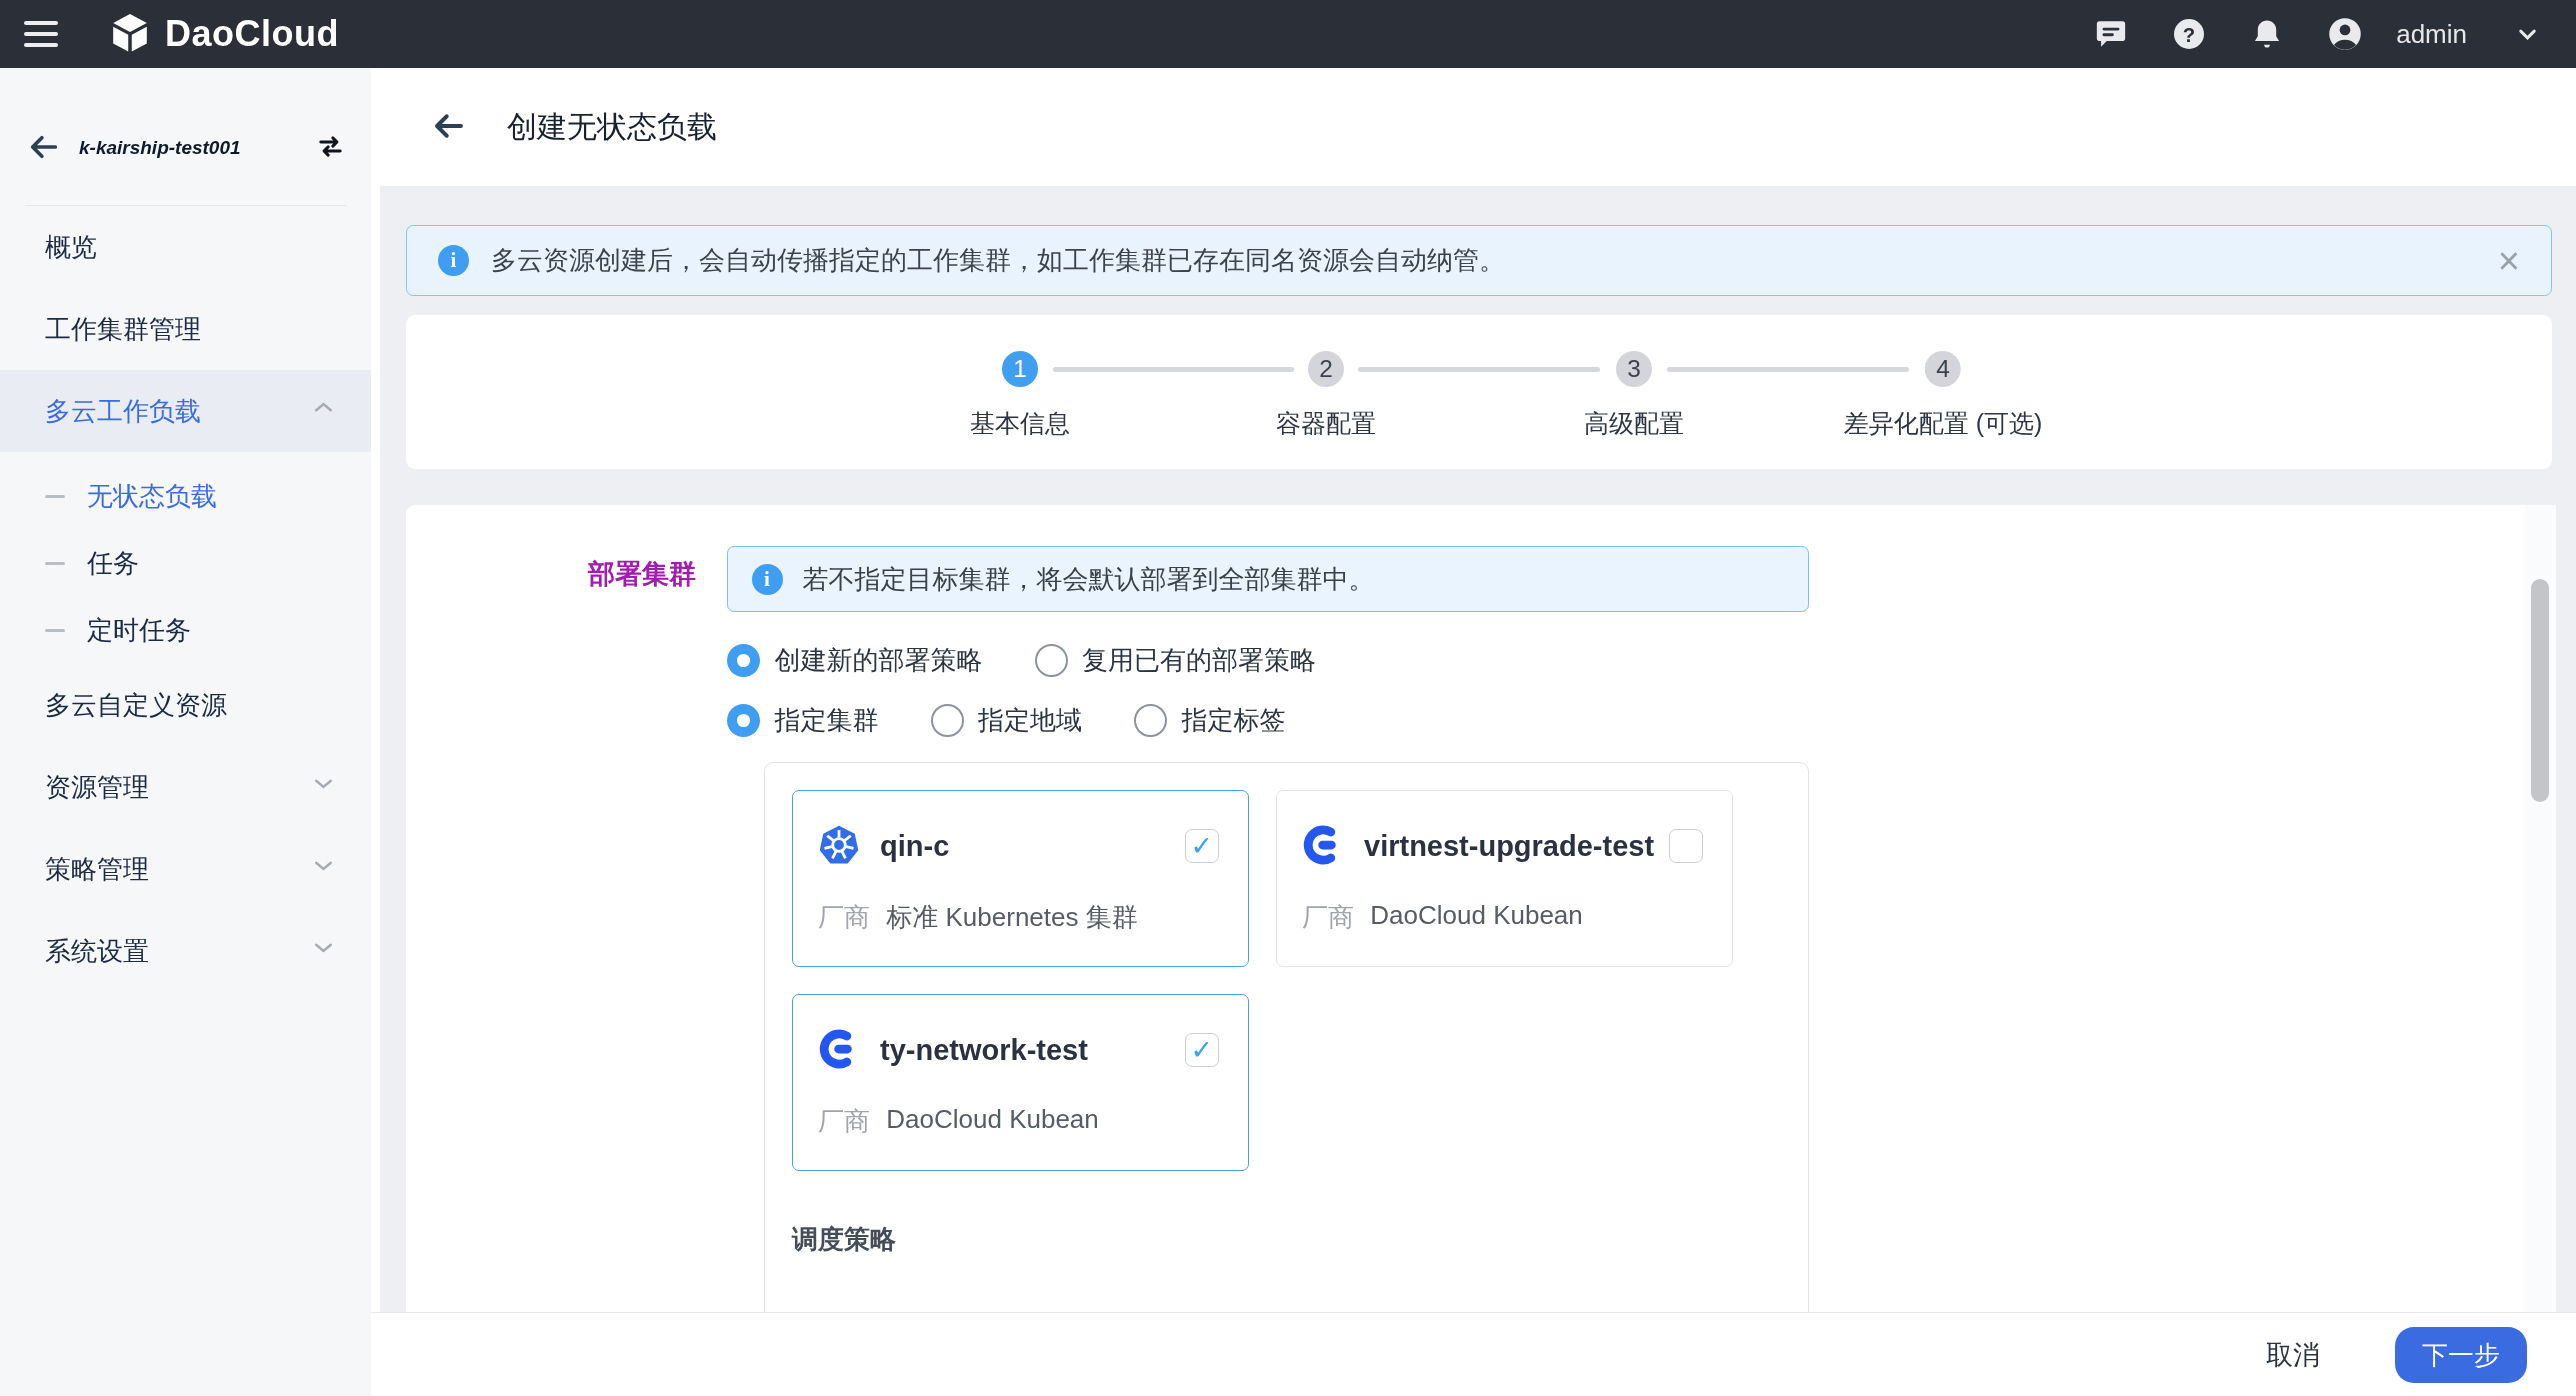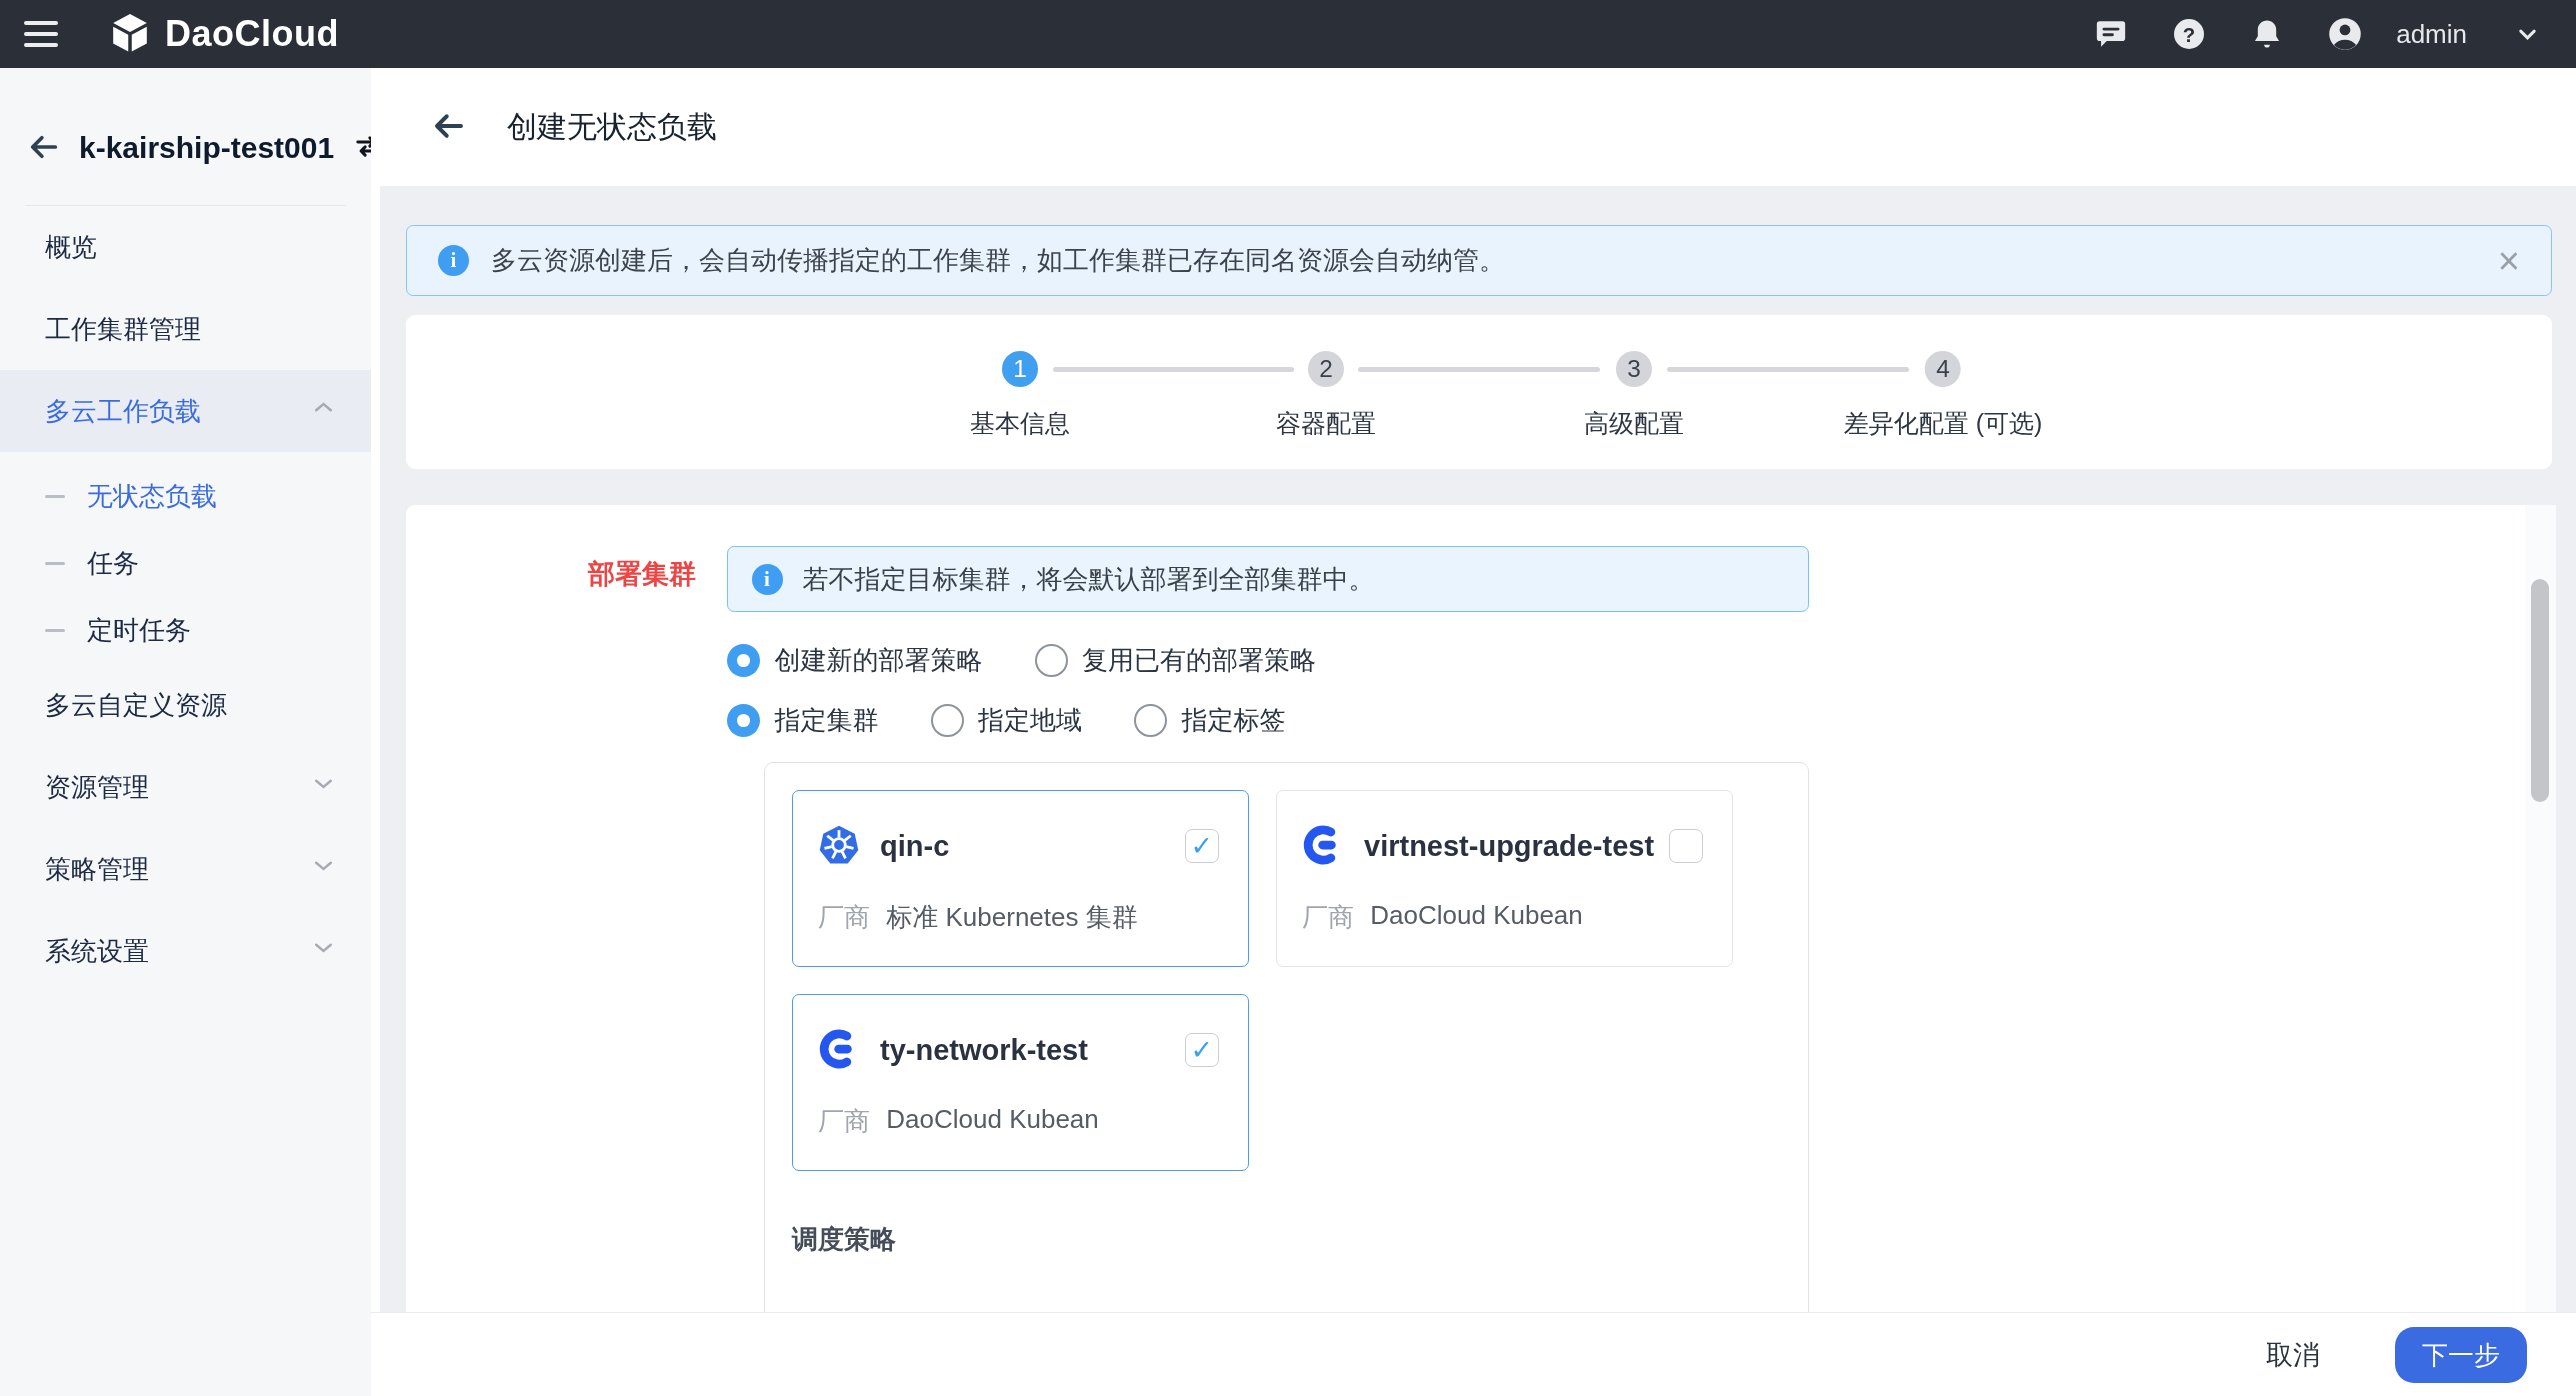--- a/index.html
+++ b/index.html
@@ -13,21 +13,21 @@
   .hamburger i{display:block;height:4.5px;border-radius:2.7px;background:#eceef0;margin:6.3px 0;}
   .brand{display:flex;align-items:center;gap:14.5px;margin-left:51px;}
   .brand-text{font-size:36px;font-weight:bold;color:#fff;letter-spacing:0.5px;}
   .topbar-right{margin-left:auto;display:flex;align-items:center;gap:42px;margin-right:31px;}
   .tbicon{width:36px;height:36px;display:flex;align-items:center;justify-content:center;}
   .admin-name{font-size:26px;color:#e6e8eb;margin-left:-9px;}
 
   
   .sidebar{position:absolute;left:0;top:68px;width:371px;bottom:0;background:#f6f7f9;}
   .side-head{height:137px;display:flex;align-items:center;padding:0 25px 0 27px;gap:18px;box-sizing:border-box;padding-top:23.5px;}
-  .side-cluster{flex:1;font-size:30px;font-weight:700;color:#0e1b2c;white-space:nowrap;}
+  .side-cluster{flex:1;font-size:19px;font-weight:700;color:#0e1b2c;white-space:nowrap;font-style:italic;}
   .side-divider{margin:0 25px;border-top:1.8px solid #e4e7ec;}
   .nav-item{height:82px;display:flex;align-items:center;padding:0 34px 0 45px;font-size:26px;color:#1c2a44;cursor:pointer;}
   .nav-item .chev{margin-left:auto;}
   .nav-group-active{background:#e9ecf2;color:#3a6ce0;}
   .nav-sub{height:67px;display:flex;align-items:center;gap:22px;padding-left:45px;font-size:26px;color:#1c2a44;cursor:pointer;}
   .nav-sub .dash{width:20px;height:3.6px;border-radius:1.8px;background:#b9bec6;}
   .nav-sub-first{margin-top:11px;}
   .nav-sub.active span.lbl{color:#3a6ce0;}
 
   
@@ -50,21 +50,21 @@
   .step{position:absolute;transform:translateX(-50%);text-align:center;cursor:pointer;}
   .step-circle{width:36px;height:36px;border-radius:50%;margin:36px auto 0;display:flex;align-items:center;justify-content:center;
     font-size:24.4px;background:#d3d5da;color:#3c424b;}
   .step.active .step-circle{background:#419ff0;color:#fff;}
   .step-label{margin-top:20px;font-size:25px;color:#2d3642;white-space:nowrap;}
   .conn{position:absolute;top:52px;height:4.5px;background:#d5d7db;border-radius:2.7px;}
 
   .form-card{position:absolute;left:26px;top:319px;width:2150px;height:807px;background:#fff;
     border-radius:9px 9px 0 0;overflow:hidden;}
   .dc-label{position:absolute;left:105px;top:51px;width:185px;text-align:right;
-    font-size:27px;font-weight:600;color:#ef4444;}
+    font-size:27px;font-weight:600;color:#a21caf;}
   .form-right{position:absolute;left:321px;top:0;width:1082px;}
   .hint{margin-top:41px;height:66px;box-sizing:border-box;background:#e9f4fe;border:1.8px solid #79c0f8;border-radius:7.2px;
     display:flex;align-items:center;padding:0 23.5px;gap:20px;font-size:26px;color:#3a4048;}
   .radio-row{display:flex;align-items:center;margin-top:31px;gap:52px;}
   .radio-row.second{margin-top:25px;}
   .opt{display:flex;align-items:center;gap:14.5px;cursor:pointer;}
   .radio{flex:none;width:33px;height:33px;border-radius:50%;box-sizing:border-box;position:relative;}
   .radio.on{background:#3f9ef0;}
   .radio.on::after{content:"";position:absolute;left:10px;top:10px;width:12.7px;height:12.7px;border-radius:50%;background:#fff;}
   .radio.off{background:#fff;border:2.7px solid #8d939c;}

